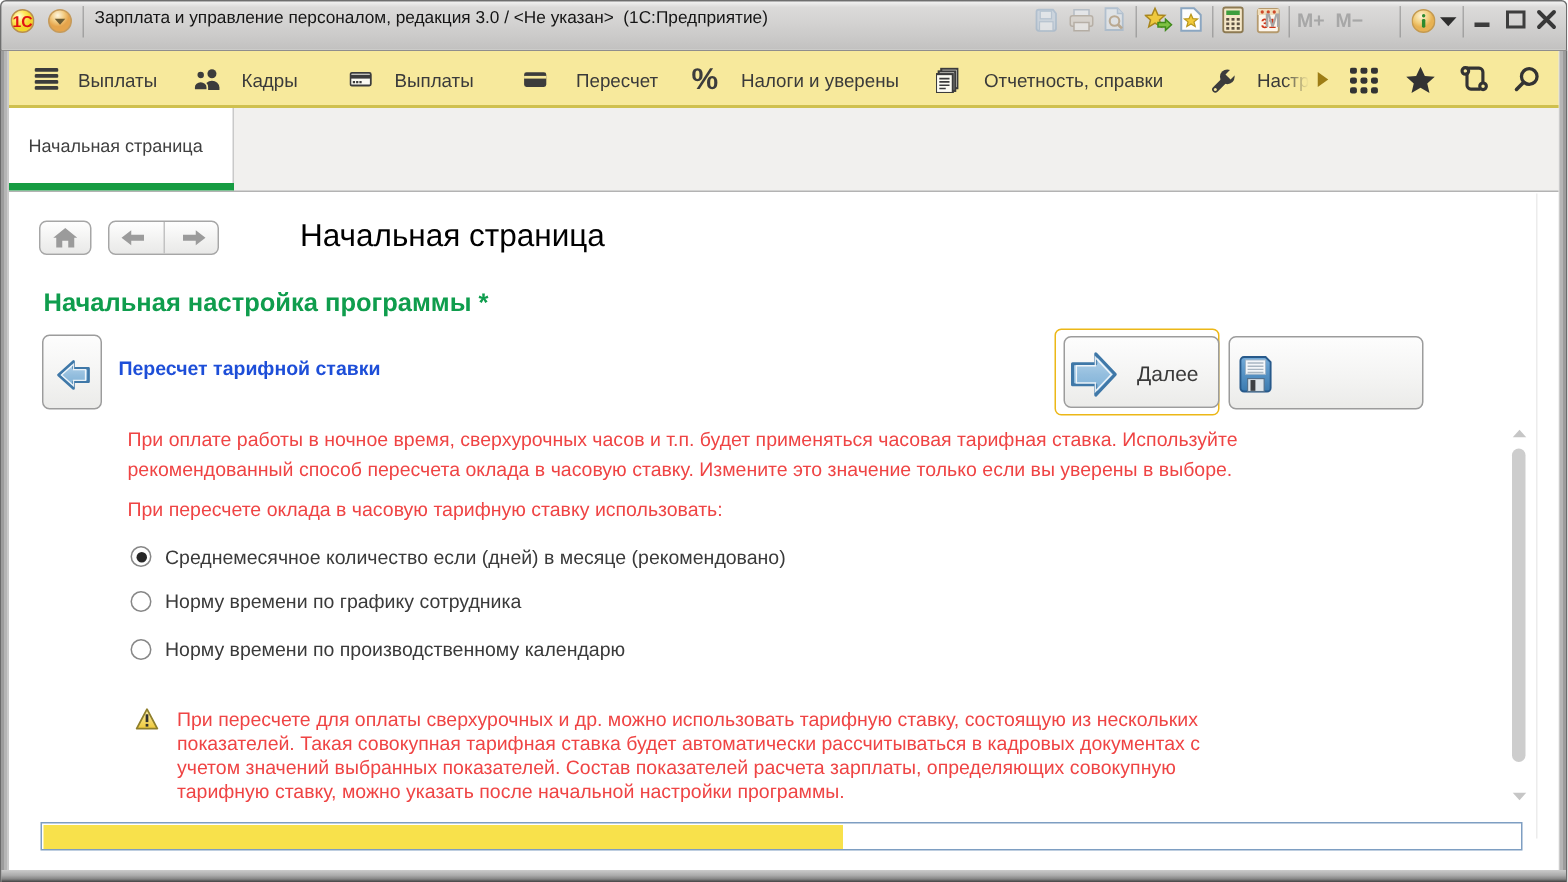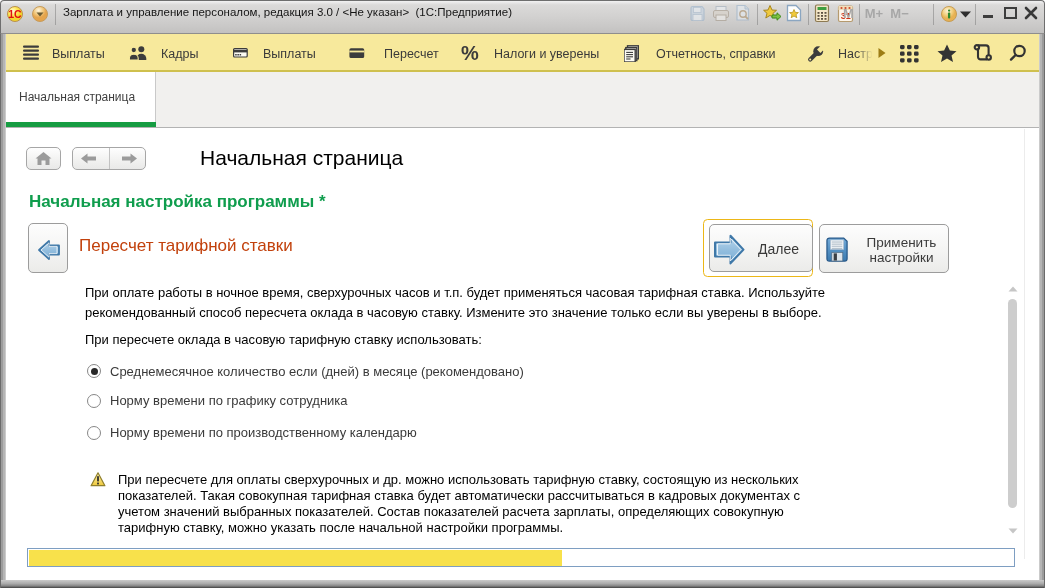--- a/index.html
+++ b/index.html
@@ -12,21 +12,21 @@
 .frameL{left:0;top:34px;bottom:0;width:6px;background:linear-gradient(90deg,#6b6b6b 0 1px,#9c9c9c 1px 3px,#b5b5b5 3px 5px,#cbcbcb 5px 6px)}
 .frameR{right:0;top:34px;bottom:0;width:6px;background:linear-gradient(270deg,#6b6b6b 0 1px,#9c9c9c 1px 3px,#b5b5b5 3px 5px,#cbcbcb 5px 6px)}
 .frameB{left:1px;right:1px;bottom:0;height:8px;background:linear-gradient(#cbcbcb,#ababab 45%,#858585 75%,#4e4e4e 95%)}
 .menubar{left:6px;right:6px;top:34px;height:38px;background:#f7e99c;border-bottom:2px solid #cfc04e}
 .tabrow{left:6px;right:6px;top:72px;height:56px;background:#f1f0ee;border-bottom:1px solid #b3b3b3}
 .tab{left:6px;top:72px;width:150px;height:55px;background:#fff;border-right:1px solid #c9c9c9}
 .tabgreen{left:6px;top:122px;width:150px;height:4.5px;background:#169c42}
 .content{left:6px;right:6px;top:128px;bottom:8px;background:#fff}
 
 .t{position:absolute;white-space:nowrap;color:#3a3a3a}
-.blue{color:#000000}
+.blue{color:#ef4444}
 
 .navbtn{position:absolute;border:1px solid #a6a6a6;border-radius:5px;background:linear-gradient(#fefefe,#f1f1f0 60%,#e9e9e8)}
 .bigbtn{position:absolute;border:1px solid #9c9c9c;border-radius:5px;background:linear-gradient(#fdfdfd,#f4f4f3 55%,#ebebe9)}
 .ring{position:absolute;border:1.5px solid #ecb717;border-radius:4.5px;background:transparent}
 .radio{position:absolute;width:14px;height:14px;border:1px solid #878787;border-radius:50%;background:#fff}
 .radio .dot{position:absolute;left:2.5px;top:2.5px;width:7px;height:7px;border-radius:50%;background:#282828}
 .scrollthumb{position:absolute;background:#cdcdcd;border-radius:5px}
 .vsep{position:absolute;width:1px;background:rgba(110,110,110,.45)}
 </style></head>
 <body>
@@ -250,21 +250,21 @@
         <linearGradient id="garw" x1="0" y1="0" x2="0" y2="1">
           <stop offset="0" stop-color="#b9d7ee"></stop>
           <stop offset=".5" stop-color="#94bede"></stop>
           <stop offset="1" stop-color="#79aed6"></stop>
         </linearGradient>
       </defs>
   <path d="M9 24 L19 15 V19.5 H29 V28.5 H19 V33 Z" fill="url(#garw)" stroke="#3f78a8" stroke-width="1.8" stroke-linejoin="round"></path>
   <path d="M9 24 L19 15 V19.5 H29 V28.5 H19 V33 Z" fill="none" stroke="rgba(255,255,255,.85)" stroke-width="1.1" transform="translate(19,24) scale(0.8) translate(-19,-24)"></path>
  </svg>
 </div>
-<div class="t" style="left:79px;top:236px;font-size:17px;line-height:20px;font-weight:normal;color:#c2410c">Пересчет тарифной ставки</div>
+<div class="t" style="left:79px;top:236px;font-size:13px;line-height:20px;font-weight:bold;color:#1d4ed8">Пересчет тарифной ставки</div>
 <div class="ring" style="left:703px;top:219px;width:110px;height:58px"></div>
 <div class="bigbtn" style="left:709px;top:224px;width:104px;height:48px">
  <svg width="96" height="46" style="position:absolute;left:0;top:0">
   <path d="M5 17.5 L20.5 17.5 V10.8 L33.5 24.6 L20.5 38.4 V31.5 L5 31.5 Z" fill="url(#garw)" stroke="#3f78a8" stroke-width="2" stroke-linejoin="round"></path>
   <path d="M5 17.5 L20.5 17.5 V10.8 L33.5 24.6 L20.5 38.4 V31.5 L5 31.5 Z" fill="none" stroke="rgba(255,255,255,.85)" stroke-width="1.2" transform="translate(19.2,24.6) scale(0.82) translate(-19.2,-24.6)"></path>
  </svg>
  <div class="t" style="left:48px;top:16.5px;font-size:14px;line-height:15px;color:#3a3a3a">Далее</div>
 </div>
 <div class="bigbtn" style="left:819px;top:224px;width:130px;height:49px">
  <svg width="23" height="26" style="position:absolute;left:6px;top:12px" viewBox="0 0 24 27">
@@ -278,21 +278,20 @@
   <rect x="4.5" y="3" width="14" height="10" fill="#f3f6f9" stroke="#9eb4c8" stroke-width=".7"></rect>
   <g stroke="#a9b6c2" stroke-width="1">
         <line x1="6" y1="5.2" x2="17" y2="5.2"></line>
         <line x1="6" y1="7.4" x2="17" y2="7.4"></line>
         <line x1="6" y1="9.6" x2="17" y2="9.6"></line>
         <line x1="6" y1="11.8" x2="17" y2="11.8"></line>
       </g>
   <rect x="6" y="16" width="11.5" height="9" fill="#dde4ea" stroke="#52708c" stroke-width=".8"></rect>
   <rect x="8" y="17" width="3.4" height="7.5" fill="#3b3f44"></rect>
  </svg>
- <div class="t" style="left:34px;top:9.5px;width:95px;text-align:center;font-size:13.5px;color:#3a3a3a;white-space:normal;line-height:15px">Применить настройки</div>
 </div>
 <div class="t blue" style="left:85px;top:282.5px;font-size:13px;line-height:20px">При оплате работы в ночное время, сверхурочных часов и т.п. будет применяться часовая тарифная ставка. Используйте<br>рекомендованный способ пересчета оклада в часовую ставку. Измените это значение только если вы уверены в выборе.</div>
 <div class="t blue" style="left:85px;top:332px;font-size:13px;line-height:15px">При пересчете оклада в часовую тарифную ставку использовать:</div>
 <div class="radio" style="left:87px;top:364px">
     <div class="dot"></div>
   </div>
 <div class="t" style="left:110px;top:363.5px;font-size:13px;line-height:15px;color:#3a3a3a">Среднемесячное количество если (дней) в месяце (рекомендовано)</div>
 <div class="radio" style="left:87px;top:393.5px"></div>
 <div class="t" style="left:110px;top:393px;font-size:13px;line-height:15px;color:#3a3a3a">Норму времени по графику сотрудника</div>
 <div class="radio" style="left:87px;top:425.5px"></div>

